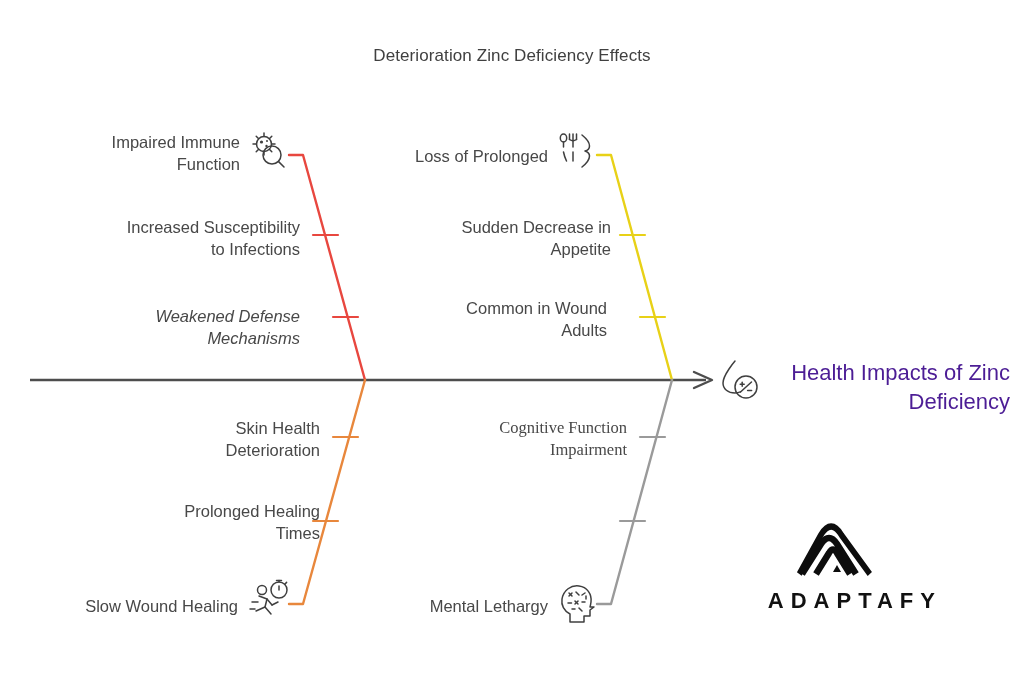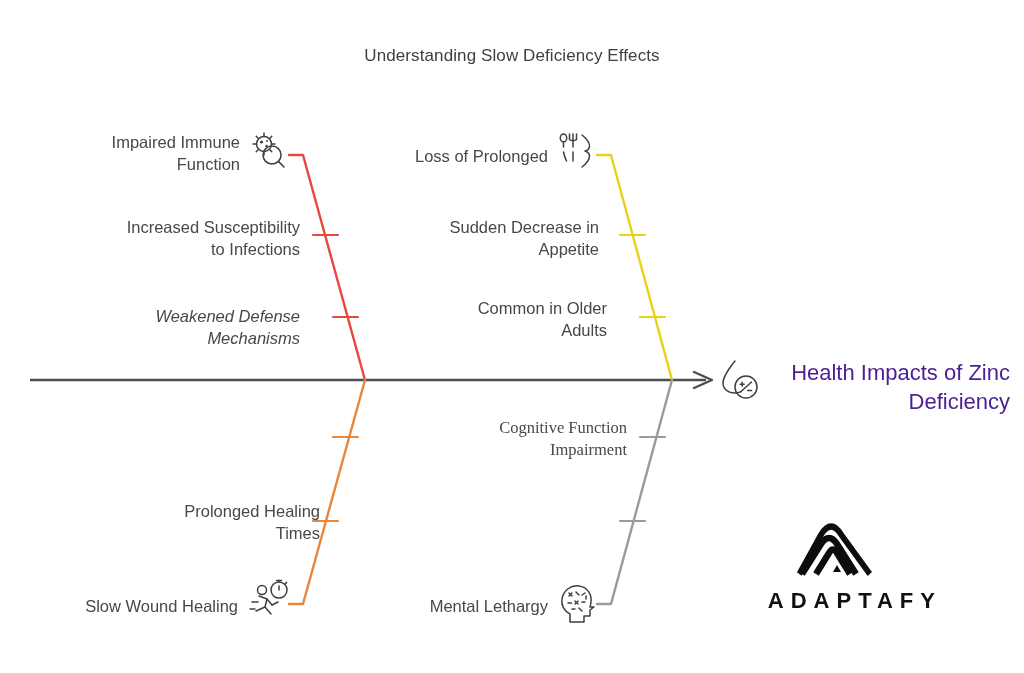--- a/index.html
+++ b/index.html
@@ -73,21 +73,21 @@
     color: #111111;
     text-indent: 7px;
     text-align: right;
   }
 </style>
 </head>
 <body>
 
 <div id="canvas">
 
-  <div class="title">Understanding Slow Deficiency Effects</div>
+  <div class="title">Deterioration Zinc Deficiency Effects</div>
 
   <svg class="layer" viewBox="0 0 1024 673">
 
     <g>
       <line x1="30" y1="380" x2="706" y2="380" stroke="#4D4D4D" stroke-width="2.4"></line>
       <path d="M 694 372 L 712 380 L 694 388" fill="none" stroke="#4D4D4D" stroke-width="2.4" stroke-linecap="round" stroke-linejoin="round"></path>
     </g>
 
     <g>
       <path d="M 289 155 L 303 155 L 365 380" fill="none" stroke="#E8473F" stroke-width="2.4" stroke-linecap="round" stroke-linejoin="round"></path>
@@ -151,40 +151,42 @@
       <line x1="17" y1="4" x2="17" y2="17"></line>
       <line x1="13.5" y1="4" x2="13.5" y2="9.5"></line>
       <line x1="20.5" y1="4" x2="20.5" y2="9.5"></line>
       <path d="M 13.5 9.5 Q 17 12 20.5 9.5"></path>
       <path d="M 26 5 Q 33.5 11 33.5 16 Q 33.5 20 29 21 Q 33.5 22.5 33.5 26 Q 33.5 31 26 37"></path>
       <path d="M 7.5 22 Q 8.5 27 10.5 31"></path>
       <path d="M 17 22 L 17 31"></path>
     </svg>
   </div>
 
-  <div class="lbl r" style="left:392px; top:216px; width:207px;">Sudden Decrease in
+  <div class="lbl r" style="left:404px; top:216px; width:207px;">Sudden Decrease in
 Appetite</div>
 
-  <div class="lbl r" style="left:400px; top:297px; width:207px;">Common in Older
+  <div class="lbl r" style="left:400px; top:297px; width:207px;">Common in Wound
 Adults</div>
 
   <div class="icon-box" style="left:716px; top:357px;">
     <svg width="52" height="50" viewBox="0 0 52 50" fill="none" stroke="#3F3F3F" stroke-width="1.5" stroke-linecap="round" stroke-linejoin="round">
       <path d="M 19 4 C 19 4 7 18 7 26 C 7 32 12 36 19 36 C 21 36 22.8 35.6 24.4 34.9"></path>
       <circle cx="30" cy="30" r="11"></circle>
       <line x1="24.5" y1="35" x2="35.5" y2="25"></line>
       <line x1="24.2" y1="27.3" x2="28.2" y2="27.3"></line>
       <line x1="26.2" y1="25.3" x2="26.2" y2="29.3"></line>
       <line x1="31.6" y1="33.6" x2="35.6" y2="33.6"></line>
     </svg>
   </div>
 
   <div class="head-label" style="left:785px; top:358px; width:225px;">Health Impacts of Zinc
 Deficiency</div>
 
+  <div class="lbl r" style="left:110px; top:417px; width:210px;">Skin Health
+Deterioration</div>
 
   <div class="lbl r" style="left:100px; top:500px; width:220px;">Prolonged Healing
 Times</div>
 
   <div class="lbl r" style="left:40px; top:595px; width:198px;">Slow Wound Healing</div>
 
   <div class="icon-box" style="left:248px; top:578px;">
     <svg width="46" height="48" viewBox="0 0 46 48" fill="none" stroke="#3F3F3F" stroke-width="1.5" stroke-linecap="round" stroke-linejoin="round">
       <circle cx="31" cy="12" r="8"></circle>
       <line x1="28.5" y1="2.5" x2="33.5" y2="2.5"></line>

